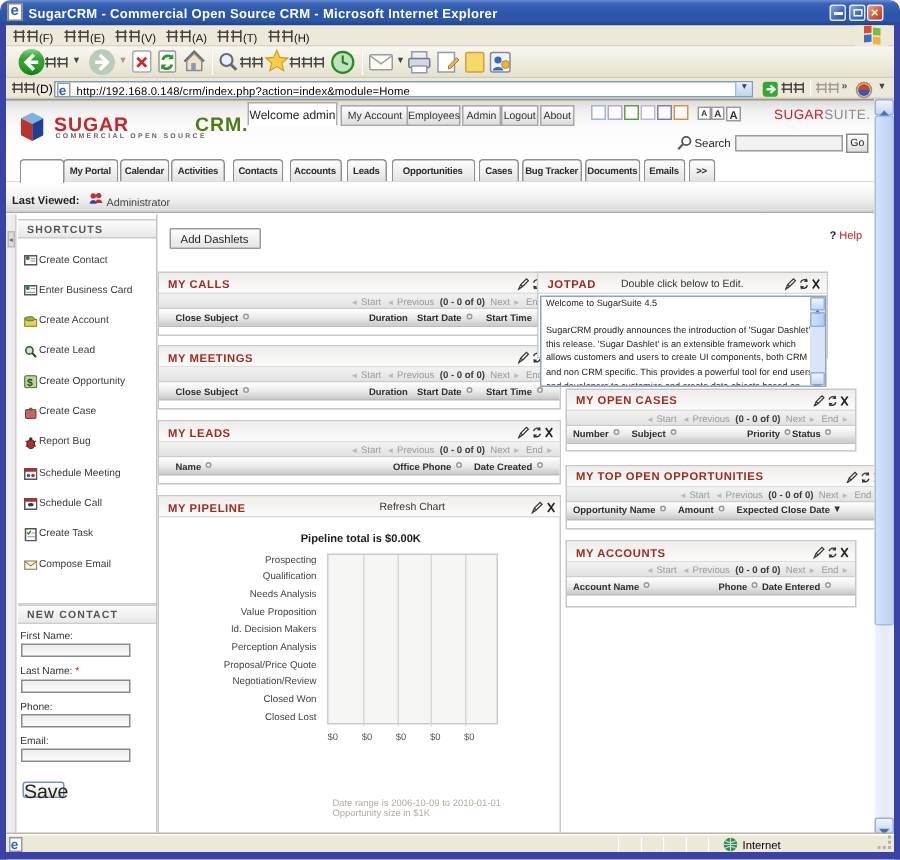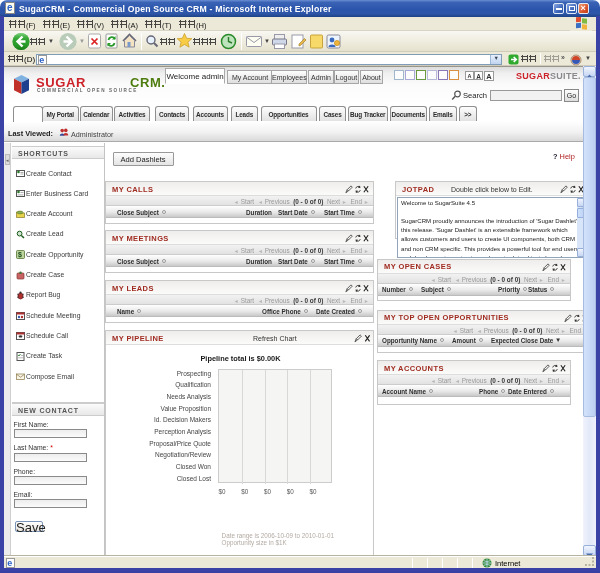--- a/index.html
+++ b/index.html
@@ -196,20 +196,21 @@
     </svg>
   </div>
 
   <div class="abs" id="addrbar">
     <span style="position:absolute;left:4px;top:3px;font-size:8px;"><span class="cjk sm"></span><span class="cjk sm"></span>(D)</span>
     <div id="addrinput">
       <svg style="position:absolute;left:1px;top:0.5px;" width="11" height="10" viewBox="0 0 11 10">
           <rect x="0.5" y="0.5" width="8" height="9" fill="#fff" stroke="#999"></rect>
           <text x="1.2" y="8" font-size="9" font-weight="bold" fill="#2a62c8" font-family="Liberation Sans">e</text>
         </svg>
+      <span class="url">http://192.168.0.148/crm/index.php?action=index&amp;module=Home</span>
       <div id="addrdrop">
           <span style="position:absolute;left:2.5px;top:0.5px;font-size:5.5px;color:#345;">▼</span>
         </div>
     </div>
     <svg style="position:absolute;left:504px;top:2px;" width="11" height="11" viewBox="0 0 11 11">
       <rect x="0.5" y="0.5" width="10" height="10" rx="2" fill="#2faa2f"></rect>
       <path d="M3 5.5 L8 5.5 M5.7 3 L8.3 5.5 L5.7 8" stroke="#fff" stroke-width="1.6" fill="none"></path>
     </svg>
     <span style="position:absolute;left:517px;top:3px;font-size:8px;"><span class="cjk sm"></span><span class="cjk sm"></span></span>
     <div class="vsep" style="left:536px;top:1px;height:11px;"></div>
@@ -246,21 +247,21 @@
 
     <div class="abs" style="left:390px;top:4px;width:10px;height:10px;border:1.5px solid #9fb6cc;background:#fcfcfc;"></div>
     <div class="abs" style="left:401px;top:4px;width:10px;height:10px;border:1.5px solid #a8a8d8;background:#fcfcfc;"></div>
     <div class="abs" style="left:412px;top:4px;width:10px;height:10px;border:1.5px solid #6a9a40;background:#fcfcfc;"></div>
     <div class="abs" style="left:423px;top:4px;width:10px;height:10px;border:1.5px solid #b8b8d8;background:#fcfcfc;"></div>
     <div class="abs" style="left:434px;top:4px;width:10px;height:10px;border:1.5px solid #8878b8;background:#fcfcfc;"></div>
     <div class="abs" style="left:445px;top:4px;width:10px;height:10px;border:1.5px solid #d89040;background:#fcfcfc;"></div>
     <div class="abs" style="left:461px;top:5px;width:9px;height:9px;border:1px solid #999;background:#fff;font-size:5.5px;text-align:center;line-height:9px;font-weight:bold;color:#333;">A</div>
     <div class="abs" style="left:470px;top:5px;width:9px;height:9px;border:1px solid #999;background:#fff;font-size:6.5px;text-align:center;line-height:9px;font-weight:bold;color:#333;">A</div>
     <div class="abs" style="left:480px;top:5px;width:10px;height:10px;border:1px solid #999;background:#fff;font-size:7.5px;text-align:center;line-height:9px;font-weight:bold;color:#333;">A</div>
-    <div class="abs" style="left:512px;top:4.5px;font-size:9px;font-weight:bold;letter-spacing:0.3px;"><span style="color:#cc2229;">SUGAR</span><span style="color:#8a8a8e;">SUITE.</span></div>
+    <div class="abs" style="left:512px;top:4.5px;font-size:9px;font-weight:normal;letter-spacing:0.3px;"><span style="color:#cc2229;">SUGAR</span><span style="color:#8a8a8e;">SUITE.</span></div>
 
     <svg class="abs" style="left:447px;top:24px;" width="11" height="11" viewBox="0 0 11 11">
       <circle cx="6.5" cy="4" r="2.8" fill="none" stroke="#555" stroke-width="1.2"></circle>
       <path d="M4.2 6.2 L1.2 9.5" stroke="#555" stroke-width="1.4"></path>
     </svg>
     <div class="abs" style="left:459px;top:25px;font-size:7.6px;color:#222;">Search</div>
     <div class="abs" style="left:486px;top:24px;width:72px;height:11px;background:#f2f2f2;border:1px solid #999;"></div>
     <div class="abs" style="left:560px;top:23px;width:15px;height:13px;border:1px solid #888;background:linear-gradient(180deg,#fff,#ddd);font-size:7px;color:#222;text-align:center;line-height:12px;">Go</div>
 
     <div class="navtab act" style="left:9px;width:26px;font-size:7.2px;padding-left:28px;">Home</div>
@@ -469,21 +470,21 @@
       <div class="abs" style="left:112.4px;top:156.5px;width:120px;font-size:6.3px;color:#555;">
         <span style="position:absolute;left:0;">$0</span>
           <span style="position:absolute;left:22.8px;">$0</span>
           <span style="position:absolute;left:45.5px;">$0</span>
           <span style="position:absolute;left:68.3px;">$0</span>
           <span style="position:absolute;left:91px;">$0</span>
       </div>
       <div class="abs" style="left:115.6px;top:200.5px;font-size:6.3px;color:#b3aaa2;line-height:7.6px;">Date range is 2006-10-09 to 2010-01-01<br>Opportunity size in $1K</div>
     </div>
 
-    <div class="dash" style="left:391px;top:115px;width:194px;height:58px;">
+    <div class="dash" style="left:354px;top:115px;width:194px;height:58px;">
       <div class="dtitle">
           <b>JOTPAD</b>
         <span style="position:absolute;left:55px;top:3.5px;font-size:7px;color:#333;">Double click below to Edit.</span>
         <svg class="dicons" width="24" height="8.6" viewBox="0 0 28 10">
             <path d="M1 9 L2.5 5.5 L7 1 L8.5 2.5 L4 7 Z M2.5 5.5 L4 7" fill="none" stroke="#333" stroke-width="0.9"></path>
             <path d="M12.5 4 A3 3 0 0 1 17.5 2.5 M17.8 6 A3 3 0 0 1 12.8 7.5" fill="none" stroke="#333" stroke-width="1.1"></path>
             <path d="M17.5 0.5 L18 3.5 L15 3.2 Z M12.8 9.5 L12.3 6.5 L15.3 6.8 Z" fill="#333"></path>
             <path d="M22 1.5 L27 8.5 M27 1.5 L22 8.5" stroke="#222" stroke-width="1.3"></path>
           </svg>
       </div>

